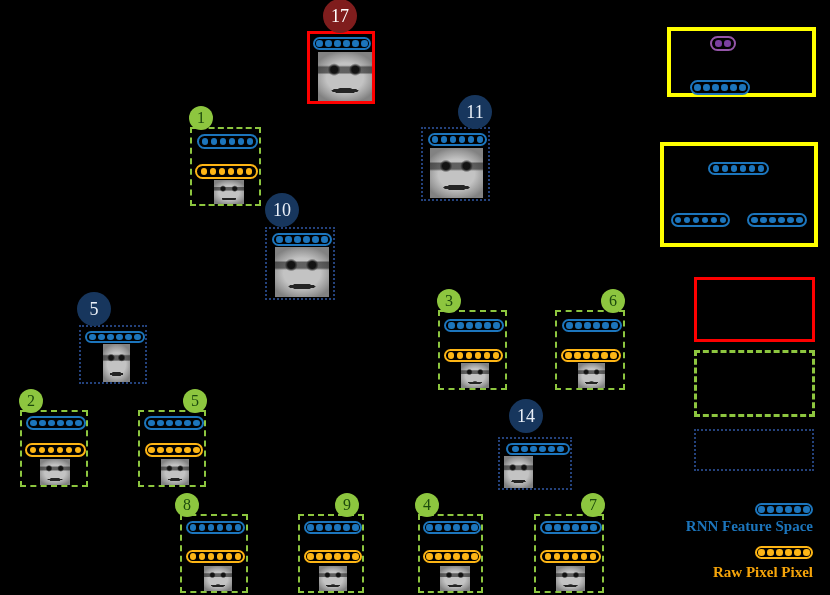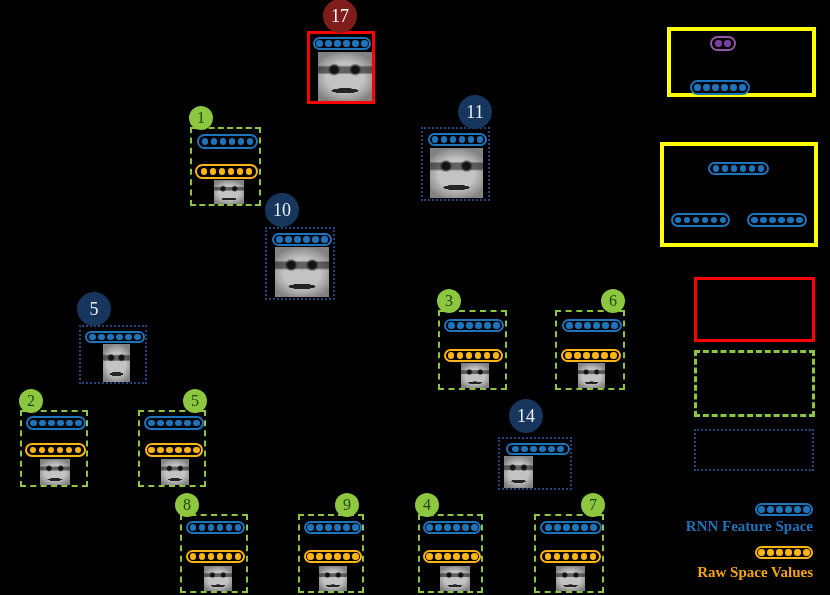--- a/index.html
+++ b/index.html
@@ -368,15 +368,15 @@
   <div class="ltext blue" style="left:660px;top:518px;width:153px">RNN Feature Space</div>
 
   <span class="pill orange" style="left:755px;top:546px;width:58px;height:13px">
       <i></i>
       <i></i>
       <i></i>
       <i></i>
       <i></i>
       <i></i>
     </span>
-  <div class="ltext orange" style="left:660px;top:564px;width:153px">Raw Space Values</div>
+  <div class="ltext orange" style="left:660px;top:564px;width:153px">Raw Pixel Pixel</div>
 
 </div>
 
 </body></html>

